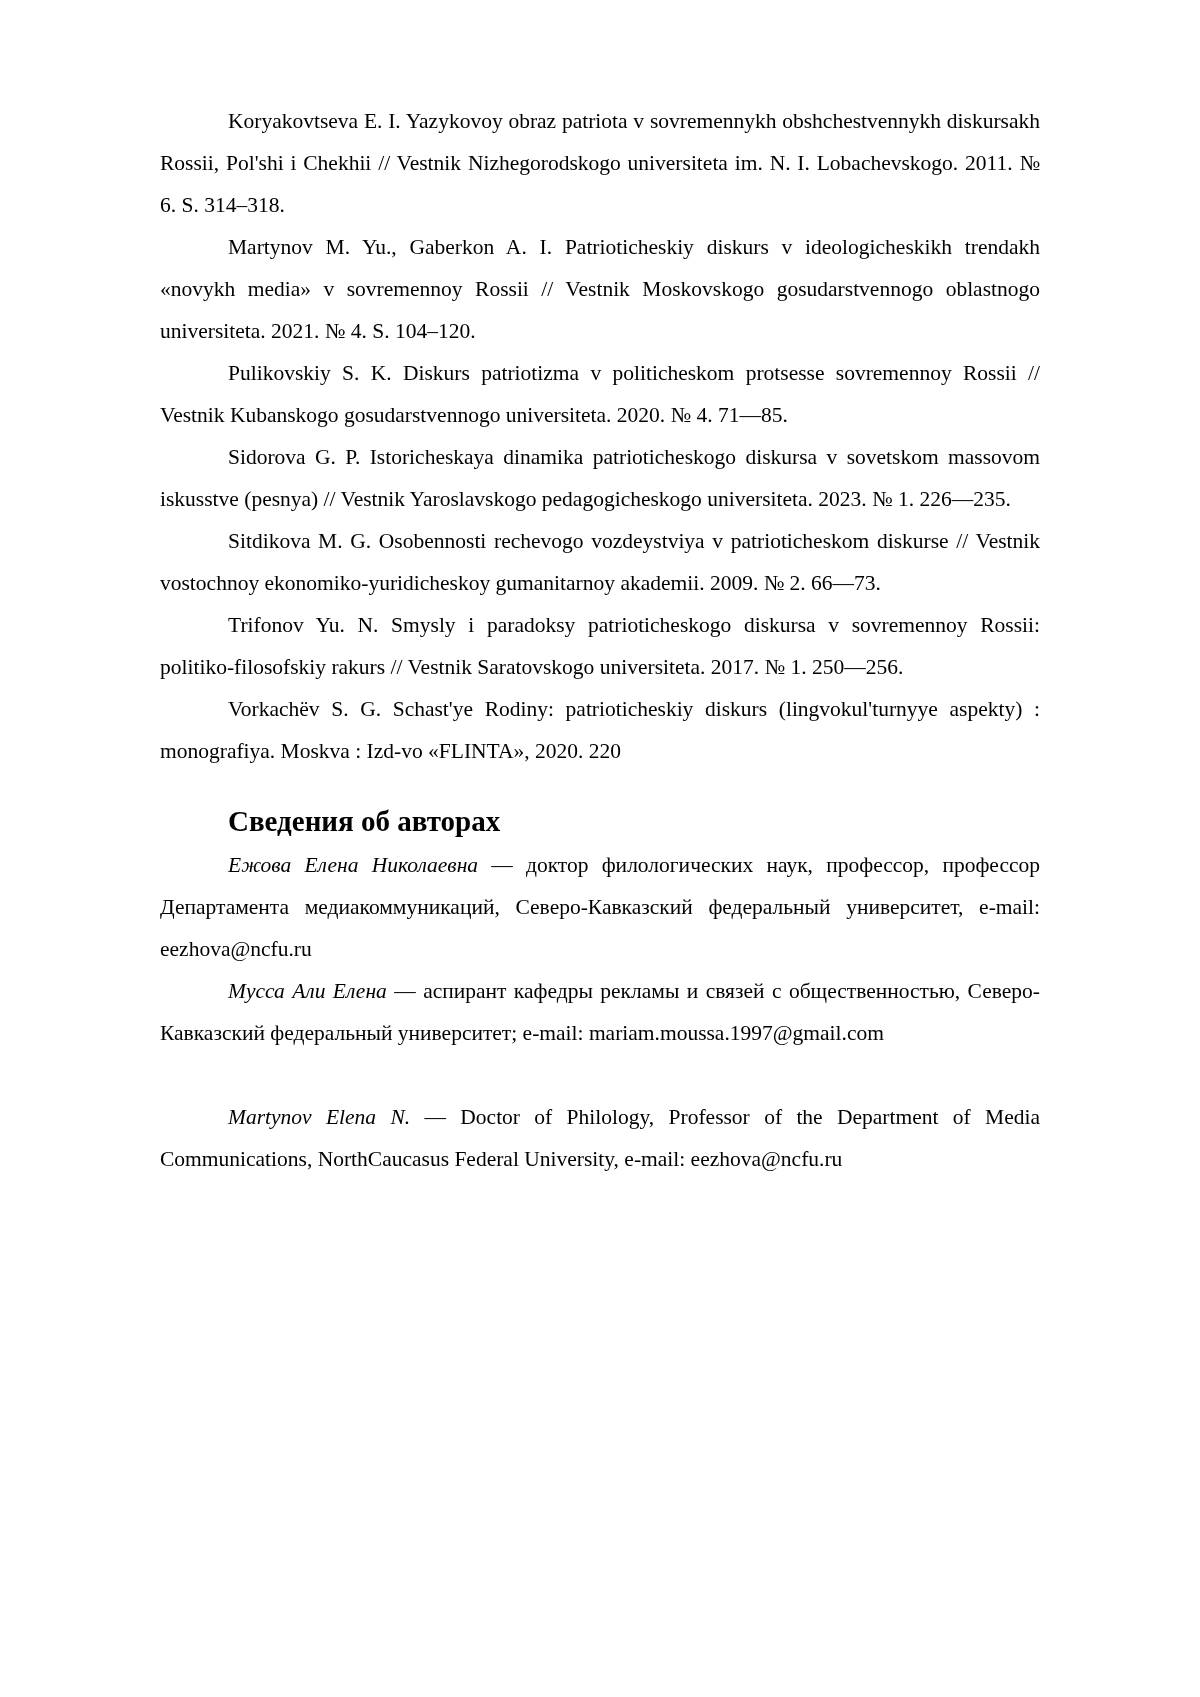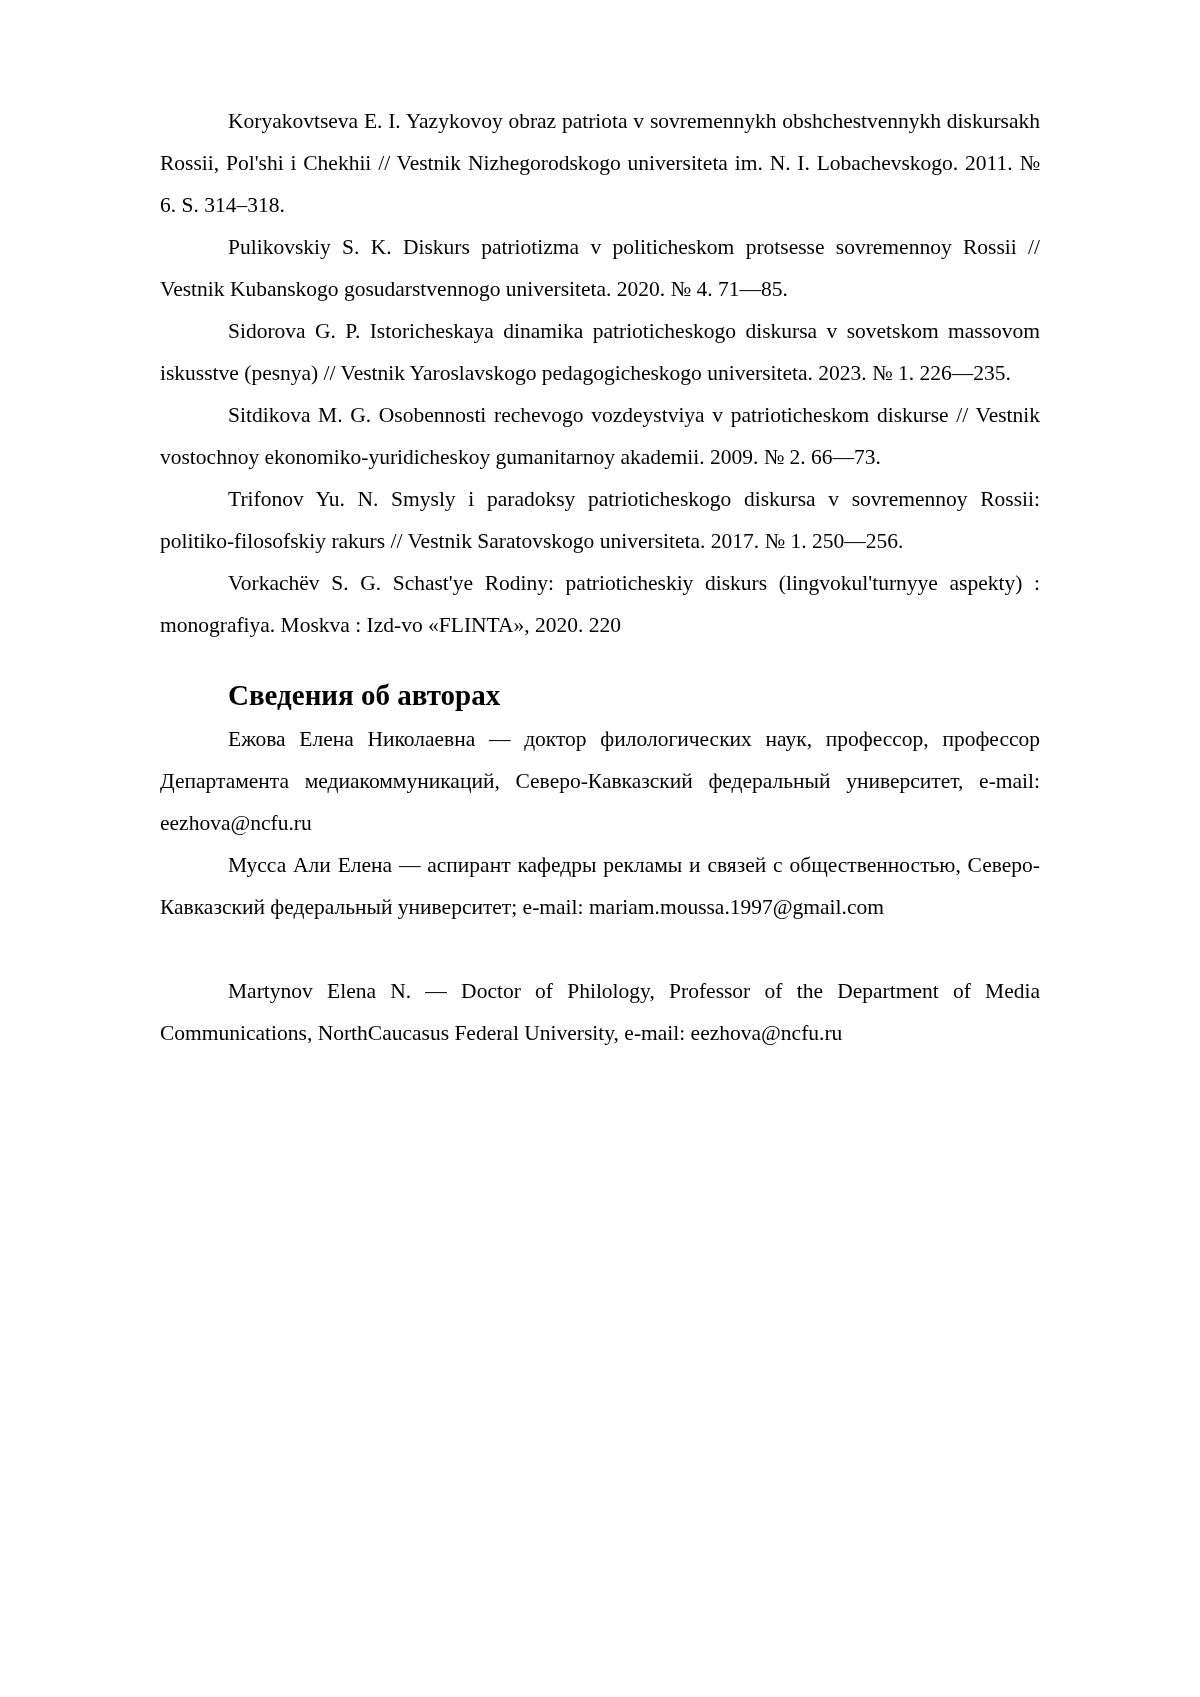--- a/index.html
+++ b/index.html
@@ -47,32 +47,34 @@
     text-align: left;
   }
   p.author {
     margin: 0;
     font-size: 21.5px;
     line-height: 42px;
     text-align: justify;
     text-indent: 68px;
   }
   p.author .nm {
+    font-style: italic;
   }
   .gap-block {
     height: 42px;
   }
 </style>
 </head>
 <body>
 
 <div class="page">
   <div class="doc-body">
 
     <p class="ref">Koryakovtseva E. I. Yazykovoy obraz patriota v sovremennykh obshchestvennykh diskursakh Rossii, Pol'shi i Chekhii // Vestnik Nizhegorodskogo universiteta im. N. I. Lobachevskogo. 2011. № 6. S. 314–318.</p>
+    <p class="ref">Martynov M. Yu., Gaberkon A. I. Patrioticheskiy diskurs v ideologicheskikh trendakh «novykh media» v sovremennoy Rossii // Vestnik Moskovskogo gosudarstvennogo oblastnogo universiteta. 2021. № 4. S. 104–120.</p>
     <p class="ref">Pulikovskiy S. K. Diskurs patriotizma v politicheskom protsesse sovremennoy Rossii // Vestnik Kubanskogo gosudarstvennogo universiteta. 2020. № 4. 71—85.</p>
     <p class="ref">Sidorova G. P. Istoricheskaya dinamika patrioticheskogo diskursa v sovetskom massovom iskusstve (pesnya) // Vestnik Yaroslavskogo pedagogicheskogo universiteta. 2023. № 1. 226—235.</p>
     <p class="ref">Sitdikova M. G. Osobennosti rechevogo vozdeystviya v patrioticheskom diskurse // Vestnik vostochnoy ekonomiko-yuridicheskoy gumanitarnoy akademii. 2009. № 2. 66—73.</p>
     <p class="ref">Trifonov Yu. N. Smysly i paradoksy patrioticheskogo diskursa v sovremennoy Rossii: politiko-filosofskiy rakurs // Vestnik Saratovskogo universiteta. 2017. № 1. 250—256.</p>
     <p class="ref last-plain">Vorkachëv S. G. Schast'ye Rodiny: patrioticheskiy diskurs (lingvokul'turnyye aspekty) : monografiya. Moskva : Izd-vo «FLINTA», 2020. 220</p>
 
     <h2 class="section-title">Сведения об авторах</h2>
 
     <p class="author"><span class="nm">Ежова Елена Николаевна</span><span> — доктор филологических наук, профессор, профессор Департамента медиакоммуникаций, Северо-Кавказский федеральный университет, e-mail: eezhova@ncfu.ru</span></p>
 

